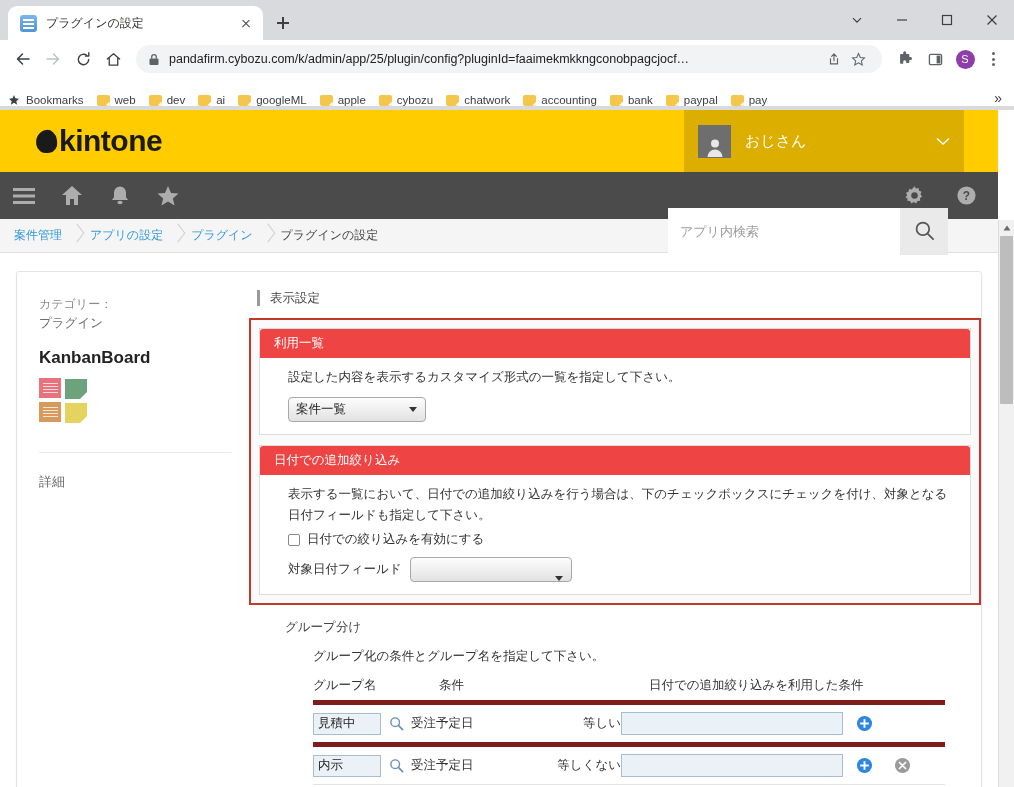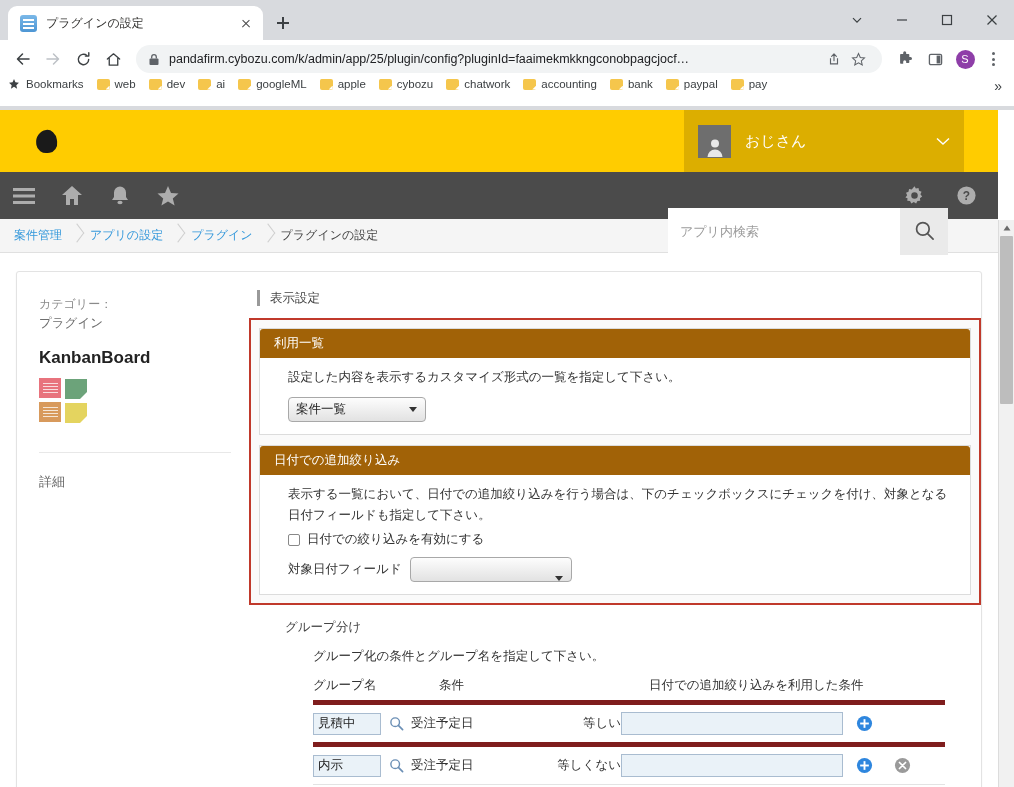--- a/index.html
+++ b/index.html
@@ -60,21 +60,21 @@
   }
   .omni-icon { flex: 0 0 auto; width: 24px; display: flex; justify-content: center; color: #5f6368; }
   .ext-icons { display: flex; align-items: center; flex: 0 0 auto; }
   .avatar-s {
     width: 19px; height: 19px; border-radius: 50%; background: #8e3ea8;
     color: #fff; font-size: 11px; display: flex; align-items: center; justify-content: center;
   }
   .kebab { width: 26px; display: flex; flex-direction: column; align-items: center; gap: 2.5px; }
   .kebab i { width: 3px; height: 3px; border-radius: 50%; background: #5f6368; display: block; }
 
-  .bookmarks { height: 28px; background: #fff; display: flex; align-items: flex-start; padding: 0 8px; font-size: 11.5px; color: #3c4043; }
+  .bookmarks { height: 28px; background: #fff; display: flex; align-items: flex-end; padding: 0 8px; font-size: 11.5px; color: #3c4043; }
   .bm { display: flex; align-items: center; margin-right: 13px; white-space: nowrap; }
   .bm-folder {
     width: 13px; height: 11px; background: #f5c64c; border-radius: 1.5px 2px 2px 2px;
     margin-right: 5px; position: relative; flex: 0 0 auto;
   }
   .bm-folder::after {
     content: ""; position: absolute; right: 0; bottom: 0; width: 4px; height: 4px;
     background: #fff; clip-path: polygon(100% 0, 100% 100%, 0 100%);
   }
   .bm-star { margin-right: 6px; color: #3c4043; display: flex; }
@@ -161,21 +161,21 @@
 
   .card-right { flex: 1 1 auto; padding: 18px 0 0 0; position: relative; border-left: 0; }
   .sec-title {
     font-size: 12.5px; color: #444; border-left: 3px solid #999;
     padding-left: 10px; margin-left: 8px; line-height: 1.3;
   }
 
   .redbox { border: 2px solid #c0392b; margin: 12px 0 0 0; padding: 8px; background: #fafafa; }
   .panel { background: #fff; border: 1px solid #dcdcdc; }
   .panel-head {
-    background: #a16207; color: #fff; font-size: 12.5px; padding: 6px 0 6px 14px;
+    background: #ef4444; color: #fff; font-size: 12.5px; padding: 6px 0 6px 14px;
     border-radius: 3px 3px 0 0;
   }
   .panel-body { padding: 9px 0 12px 28px; }
   .ptext { font-size: 12.5px; color: #333; line-height: 1.65; }
   .sel {
     -webkit-appearance: none; appearance: none;
     background: linear-gradient(#fdfdfd, #e2e2e2); border: 1px solid #a8a8a8;
     border-radius: 4px; height: 25px; font-size: 12.5px; color: #222;
     padding: 0 22px 0 7px; margin-top: 9px; font-family: "Liberation Sans", sans-serif;
     position: relative;
@@ -385,20 +385,21 @@
       </div>
     <div class="bm-overflow">»</div>
   </div>
 
   <div class="viewport">
     <div class="page">
 
       <div class="k-header">
         <div class="k-logo">
           <span class="k-logo-mark"></span>
+          <span class="k-logo-text">kintone</span>
         </div>
         <div class="k-user">
           <span class="k-avatar">
             <svg width="22" height="22" viewBox="0 0 22 22">
                 <circle cx="11" cy="7.5" r="4" fill="#e8e8e8"></circle>
                 <path d="M3.5 21 a7.5 7.5 0 0 1 15 0 Z" fill="#e8e8e8"></path>
               </svg>
           </span>
           <span class="k-username">おじさん</span>
           <span class="k-caret">

